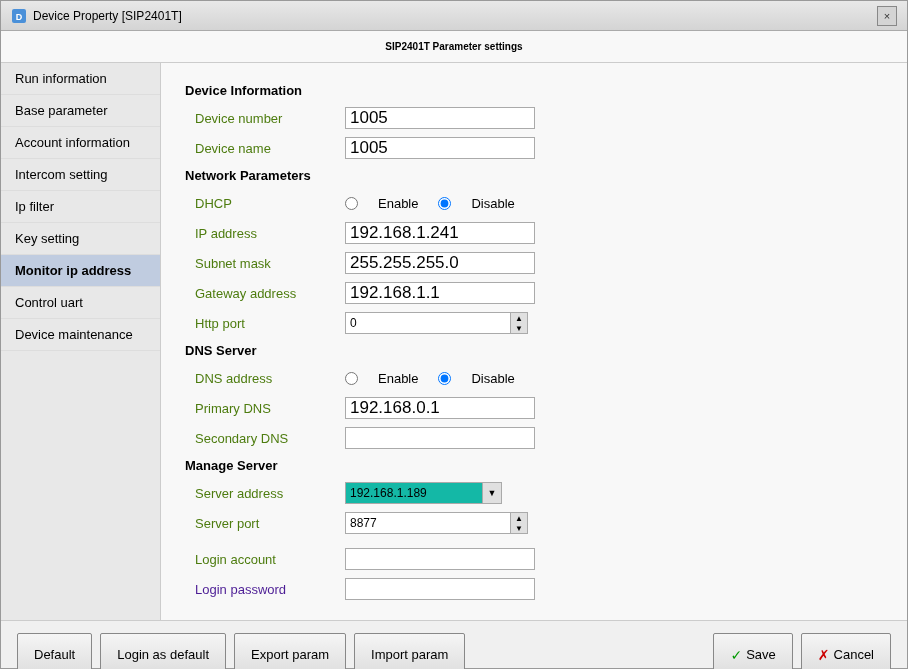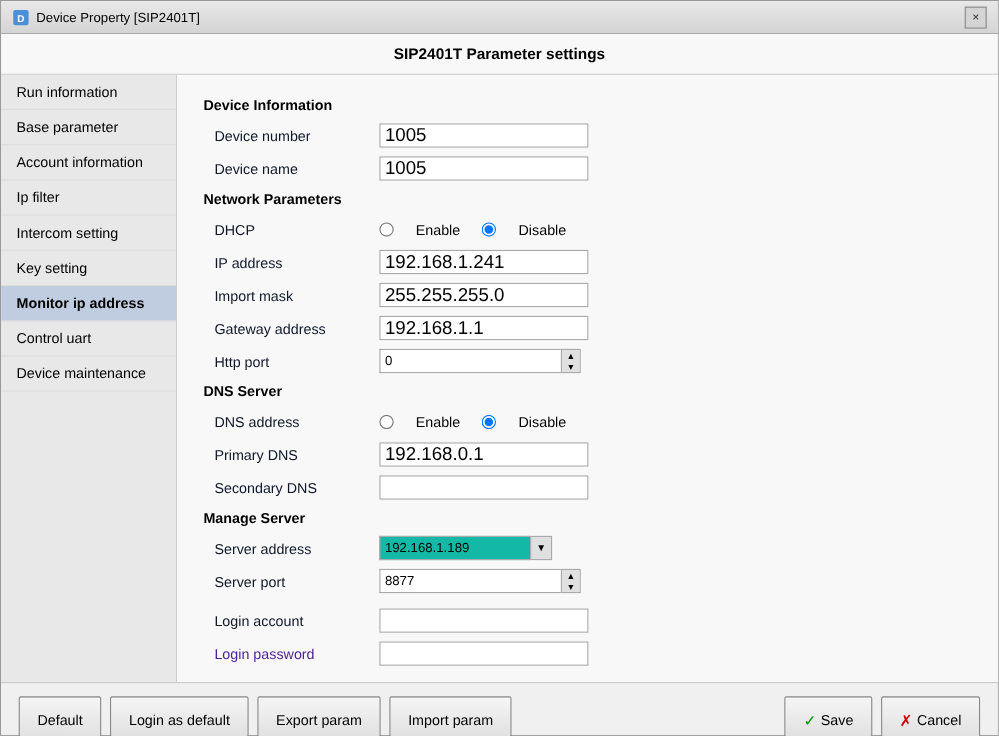--- a/index.html
+++ b/index.html
@@ -55,21 +55,21 @@
       font-size: 11px;
       color: #333;
     }
 
     .header-bar {
       background: #f8f8f8;
       border-bottom: 1px solid #ccc;
       padding: 10px;
       text-align: center;
       font-weight: bold;
-      font-size: 14px;
+      font-size: 10px;
       flex-shrink: 0;
     }
 
     .content-area {
       display: flex;
       flex: 1;
       overflow: hidden;
     }
 
     .sidebar {
@@ -106,21 +106,21 @@
 
     .form-row {
       display: flex;
       align-items: center;
       margin-bottom: 6px;
       min-height: 24px;
     }
 
     .form-label {
       width: 160px;
-      color: #0f172a;
+      color: #4d7c0f;
       font-size: 13px;
       flex-shrink: 0;
       padding-left: 10px;
     }
 
     .form-label.blue { color: #4c1d95; }
 
     .form-input {
       width: 190px;
       height: 22px;
@@ -279,22 +279,22 @@
   <div class="header-bar">
     <span>SIP2401T Parameter settings</span>
   </div>
 
   <div class="content-area">
 
     <div class="sidebar">
       <div class="sidebar-item">Run information</div>
       <div class="sidebar-item">Base parameter</div>
       <div class="sidebar-item">Account information</div>
+      <div class="sidebar-item">Intercom setting</div>
       <div class="sidebar-item">Ip filter</div>
-      <div class="sidebar-item">Intercom setting</div>
       <div class="sidebar-item">Key setting</div>
       <div class="sidebar-item active">Monitor ip address</div>
       <div class="sidebar-item">Control uart</div>
       <div class="sidebar-item">Device maintenance</div>
     </div>
 
     <div class="main-content">
 
       <div class="section-title">Device Information</div>
 
@@ -323,21 +323,21 @@
           </label>
         </div>
       </div>
 
       <div class="form-row">
         <span class="form-label">IP address</span>
         <input class="form-input" type="text" value="192.168.1.241" style="">
       </div>
 
       <div class="form-row">
-        <span class="form-label">Import mask</span>
+        <span class="form-label">Subnet mask</span>
         <input class="form-input" type="text" value="255.255.255.0" style="">
       </div>
 
       <div class="form-row">
         <span class="form-label">Gateway address</span>
         <input class="form-input" type="text" value="192.168.1.1" style="">
       </div>
 
       <div class="form-row">
         <span class="form-label">Http port</span>

